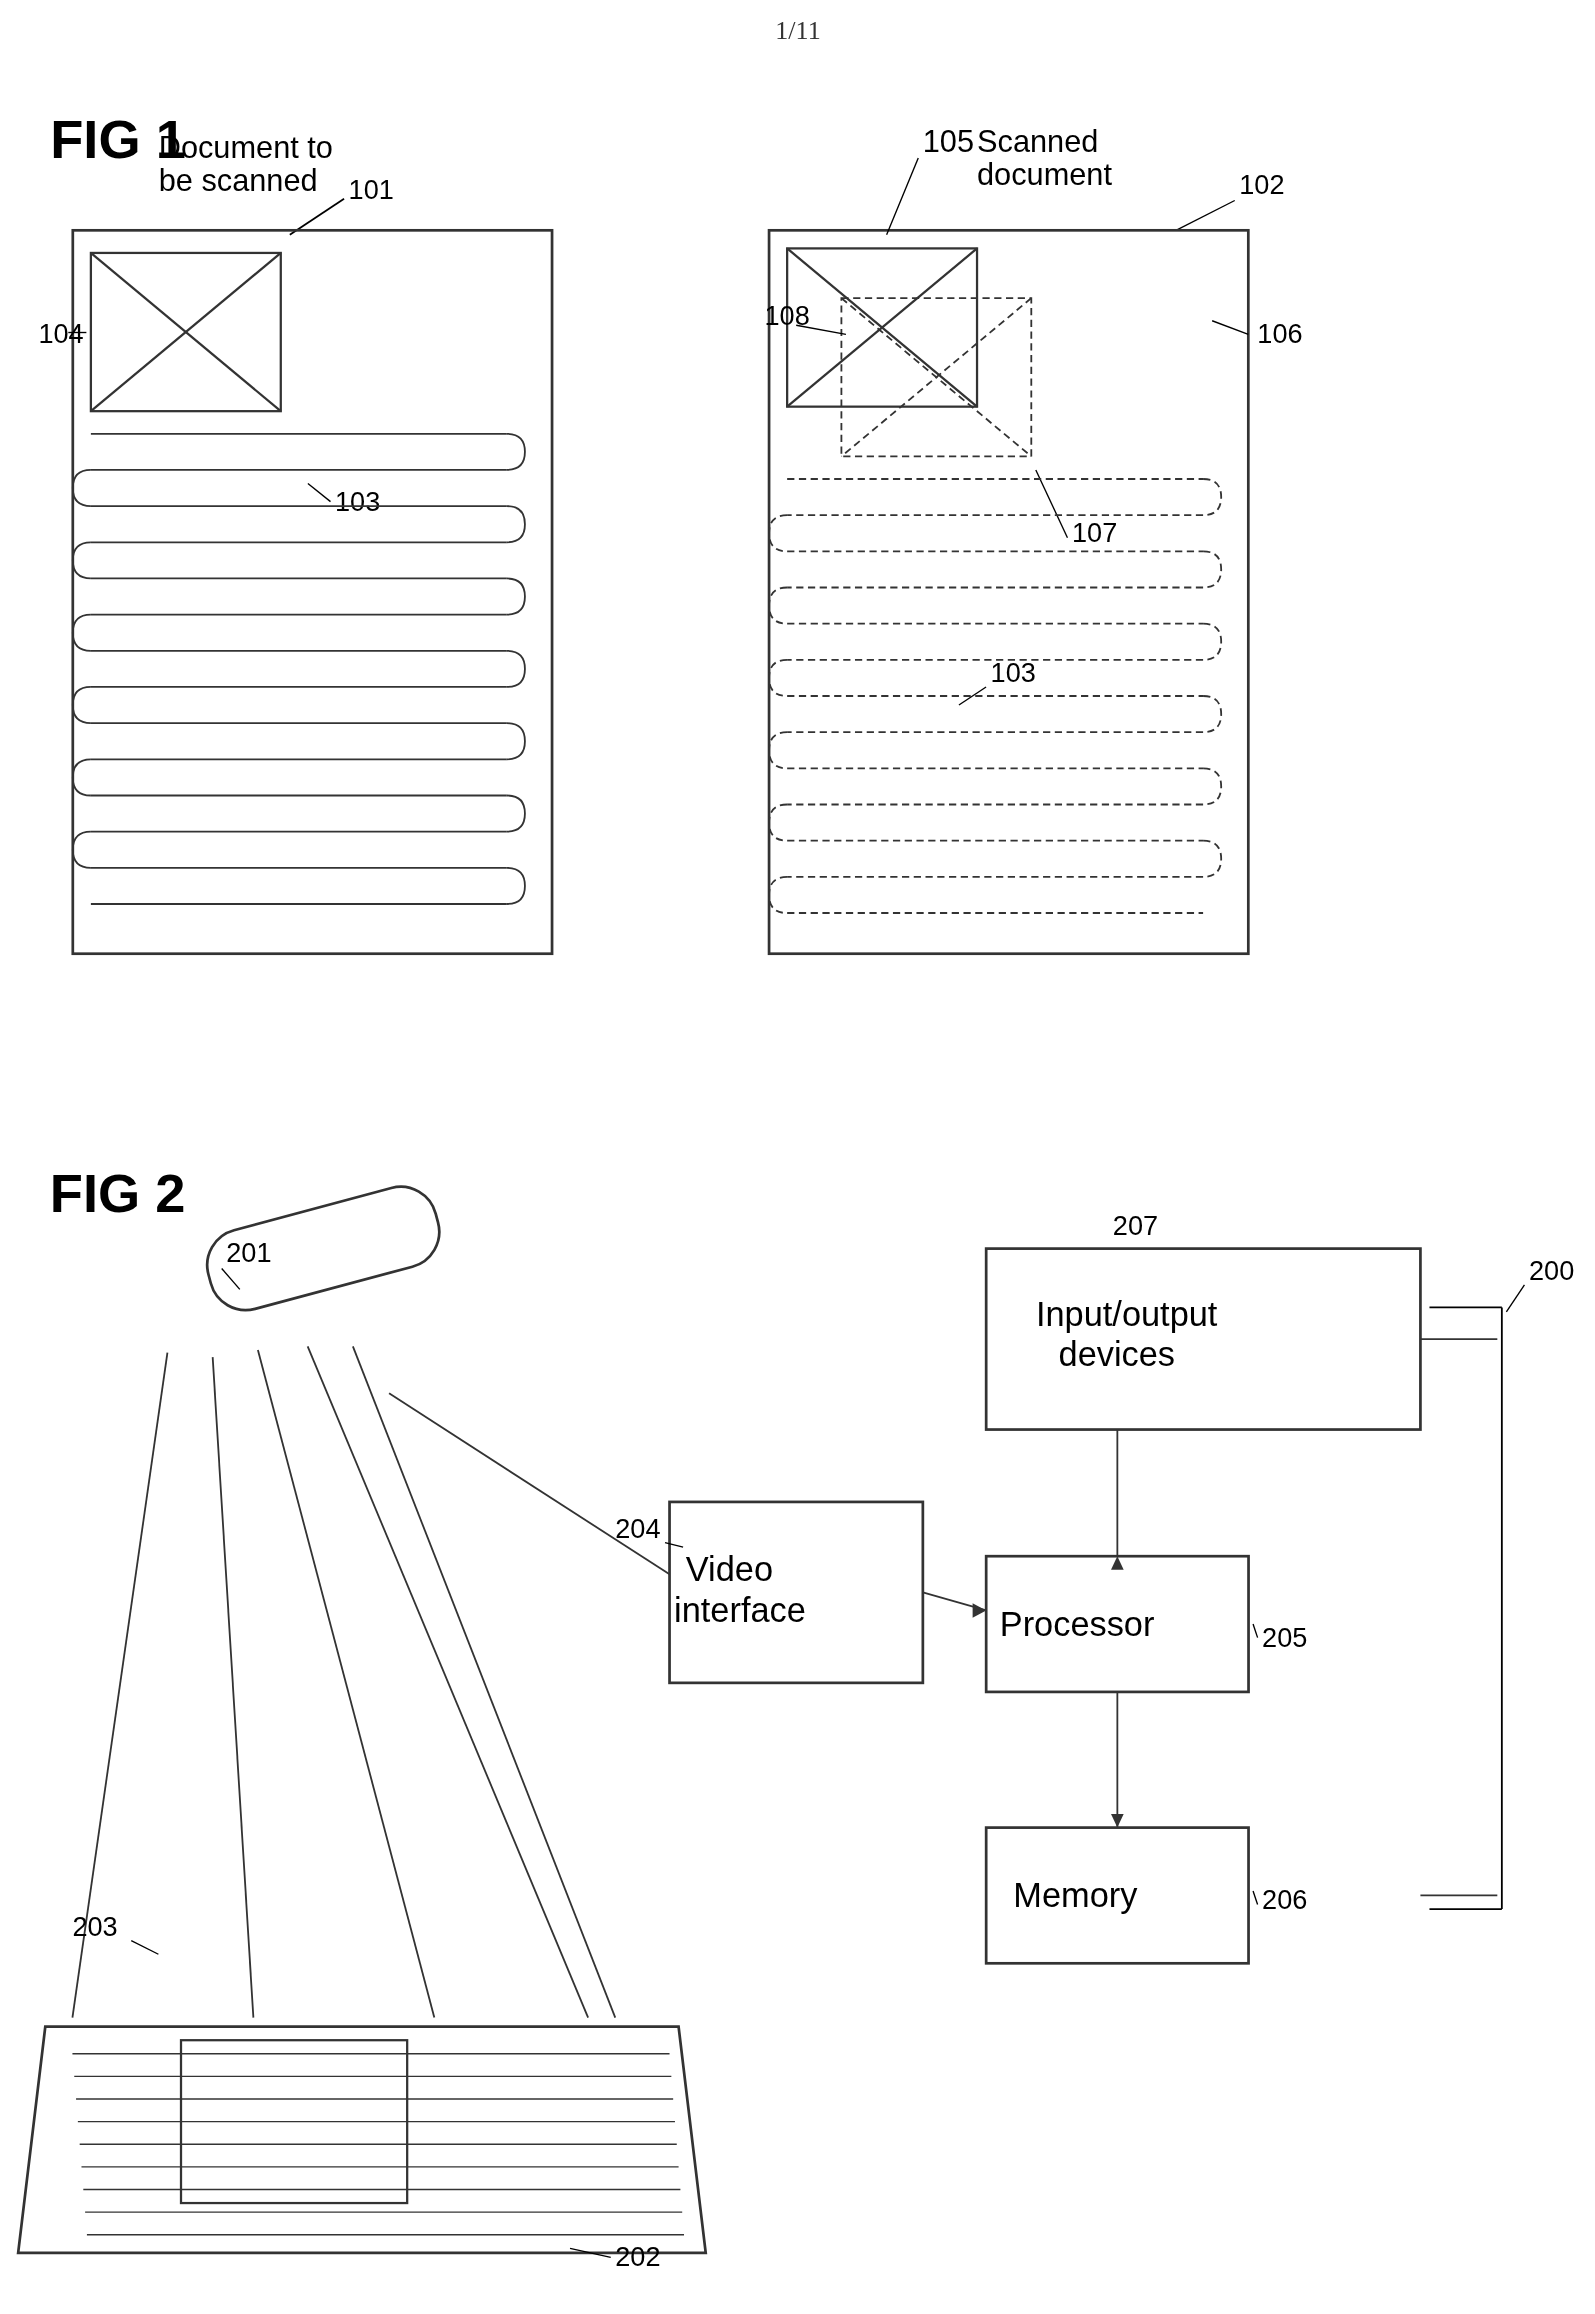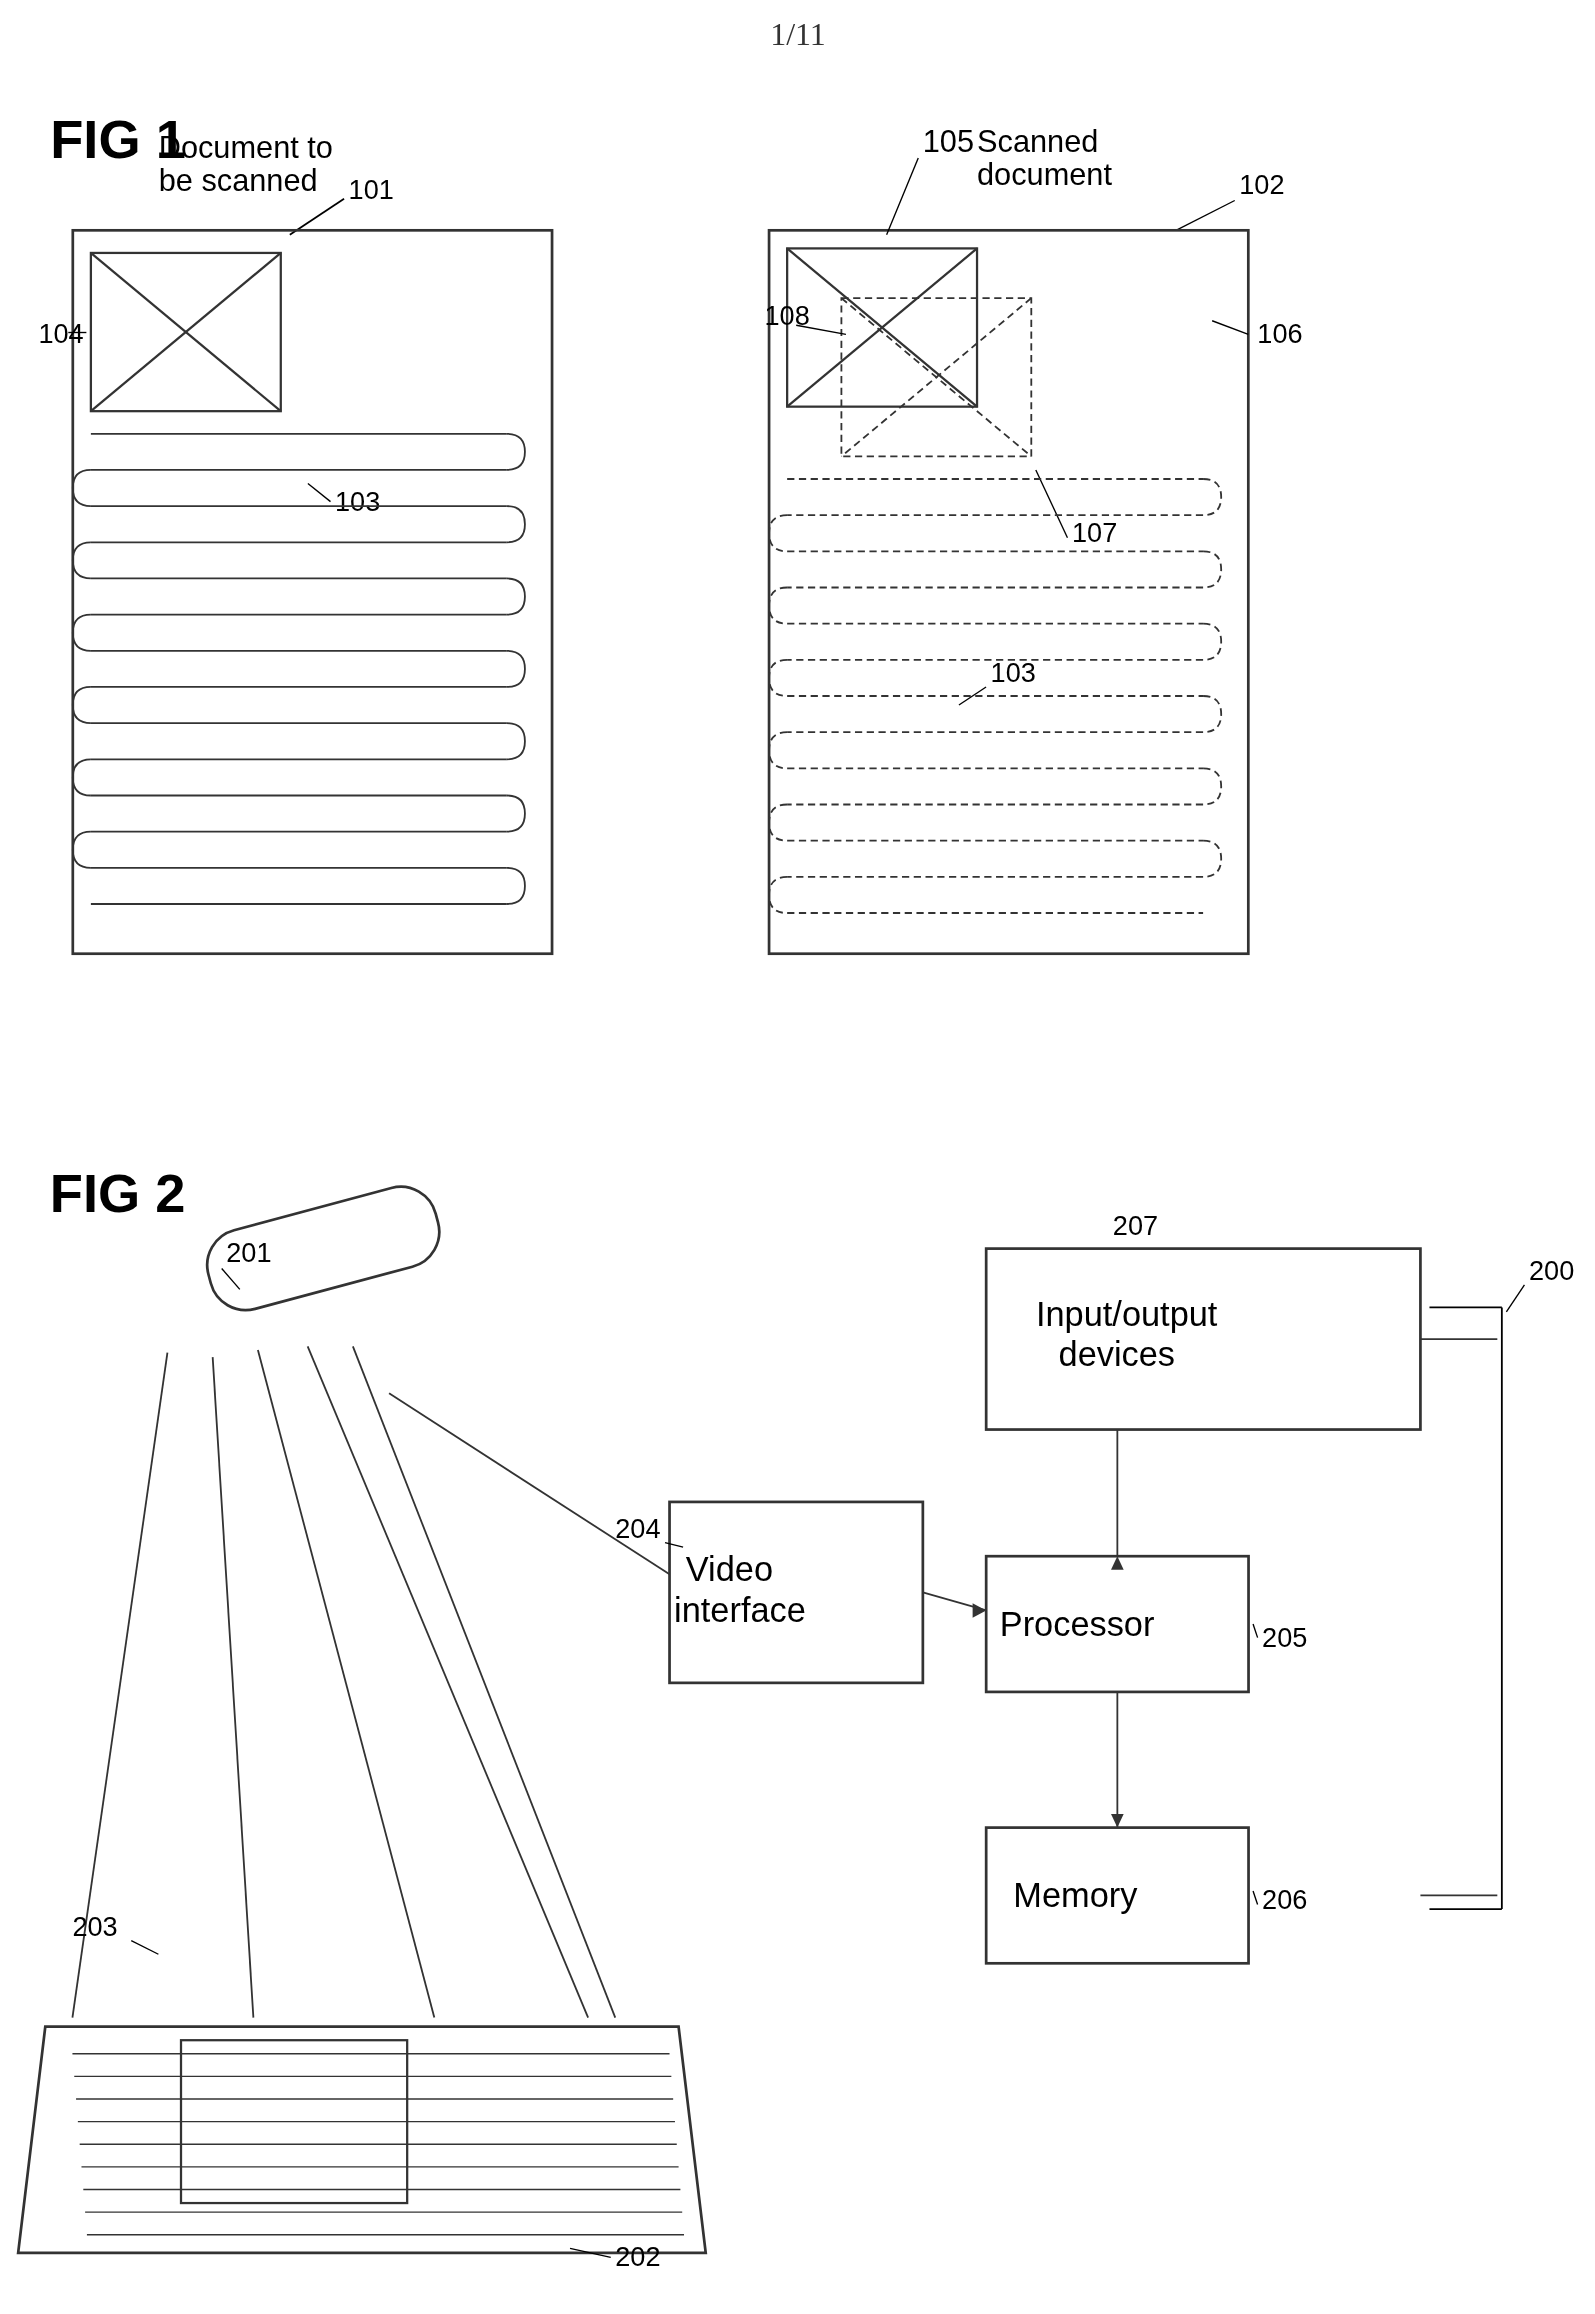--- a/index.html
+++ b/index.html
@@ -18,21 +18,21 @@
       position: relative;
       background: #fff;
     }
 
     
     .page-number {
       position: absolute;
       top: 16.3px;
       left: 50%;
       transform: translateX(-50%);
-      font-size: 32px;
+      font-size: 26px;
       color: #333;
     }
 
     
     .fig1-svg {
       position: absolute;
       top: 54px;
       left: 0px;
       width: 1596px;
       height: 1067px;

